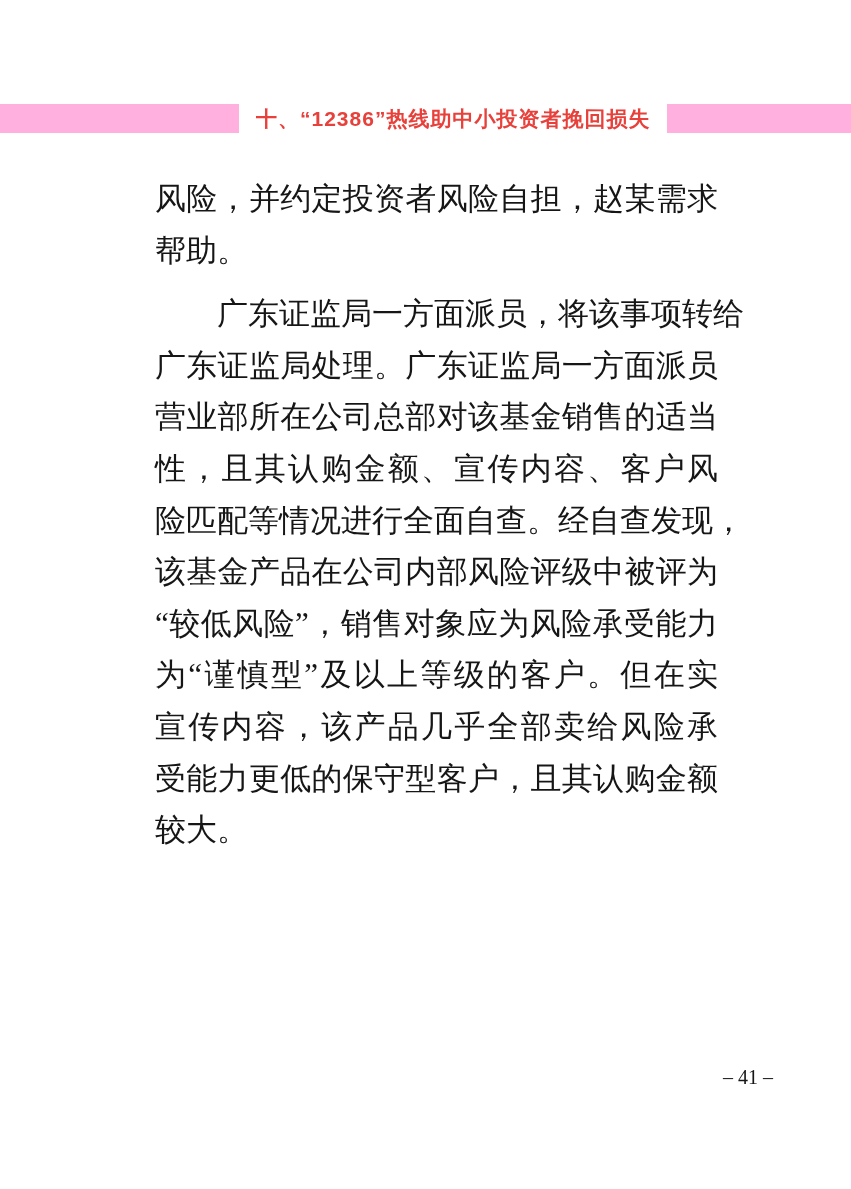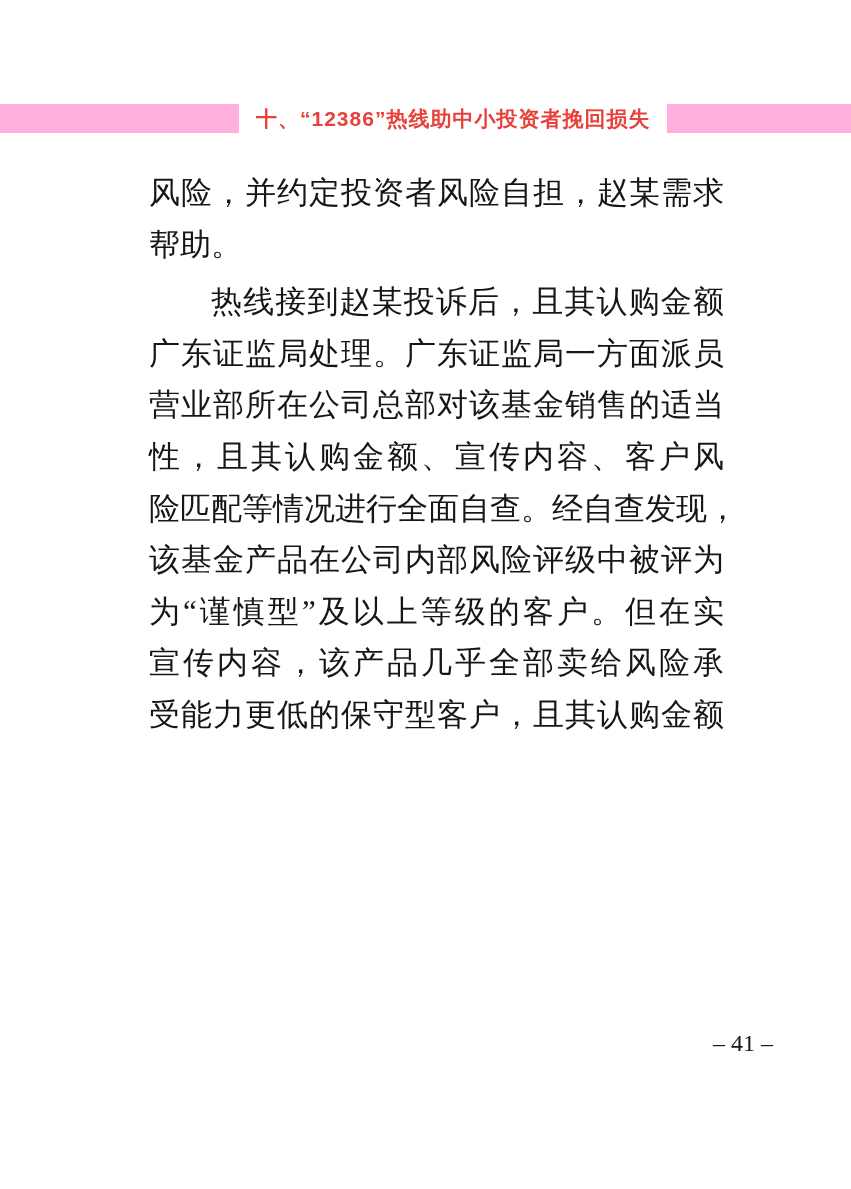--- a/index.html
+++ b/index.html
@@ -45,35 +45,35 @@
   
   .content {
     position: absolute;
     top: 161px;
     left: 143px;
     width: 587px;
     font-size: 31px;
     line-height: 51.6px;
     color: #161616;
   }
-  .para { margin: 6px; }
+  .para { margin: 12px; }
   .line {
     text-align: justify;
     text-align-last: justify;
     text-justify: inter-character;
     white-space: nowrap;
   }
   .line.left { text-align-last: left; }
   .line.indent { text-indent: 2em; }
   
   .page-number {
     position: absolute;
-    top: 1030px;
+    top: 1066px;
     right: 78px;
-    font-size: 24px;
+    font-size: 20px;
     color: #161616;
     white-space: nowrap;
   }
 </style>
 </head>
 <body>
 
 <div class="page">
 
   <div class="header-band">
@@ -83,29 +83,31 @@
   </div>
 
   <div class="content">
 
     <div class="para">
       <div class="line">风险，并约定投资者风险自担，赵某需求</div>
       <div class="line left">帮助。</div>
     </div>
 
     <div class="para">
-      <div class="line indent">热线接到赵某投诉后，且其认购金额</div>
+      <div class="line indent">广东证监局一方面派员，将该事项转给</div>
       <div class="line">广东证监局处理。广东证监局一方面派员</div>
       <div class="line">营业部所在公司总部对该基金销售的适当</div>
       <div class="line">性，且其认购金额、宣传内容、客户风</div>
       <div class="line">险匹配等情况进行全面自查。经自查发现，</div>
       <div class="line">该基金产品在公司内部风险评级中被评为</div>
+      <div class="line">“较低风险”，销售对象应为风险承受能力</div>
       <div class="line">为“谨慎型”及以上等级的客户。但在实</div>
       <div class="line">宣传内容，该产品几乎全部卖给风险承</div>
       <div class="line">受能力更低的保守型客户，且其认购金额</div>
+      <div class="line left">较大。</div>
     </div>
 
 
   </div>
 
   <div class="page-number">– 41 –</div>
 
 </div>
 
 </body></html>

